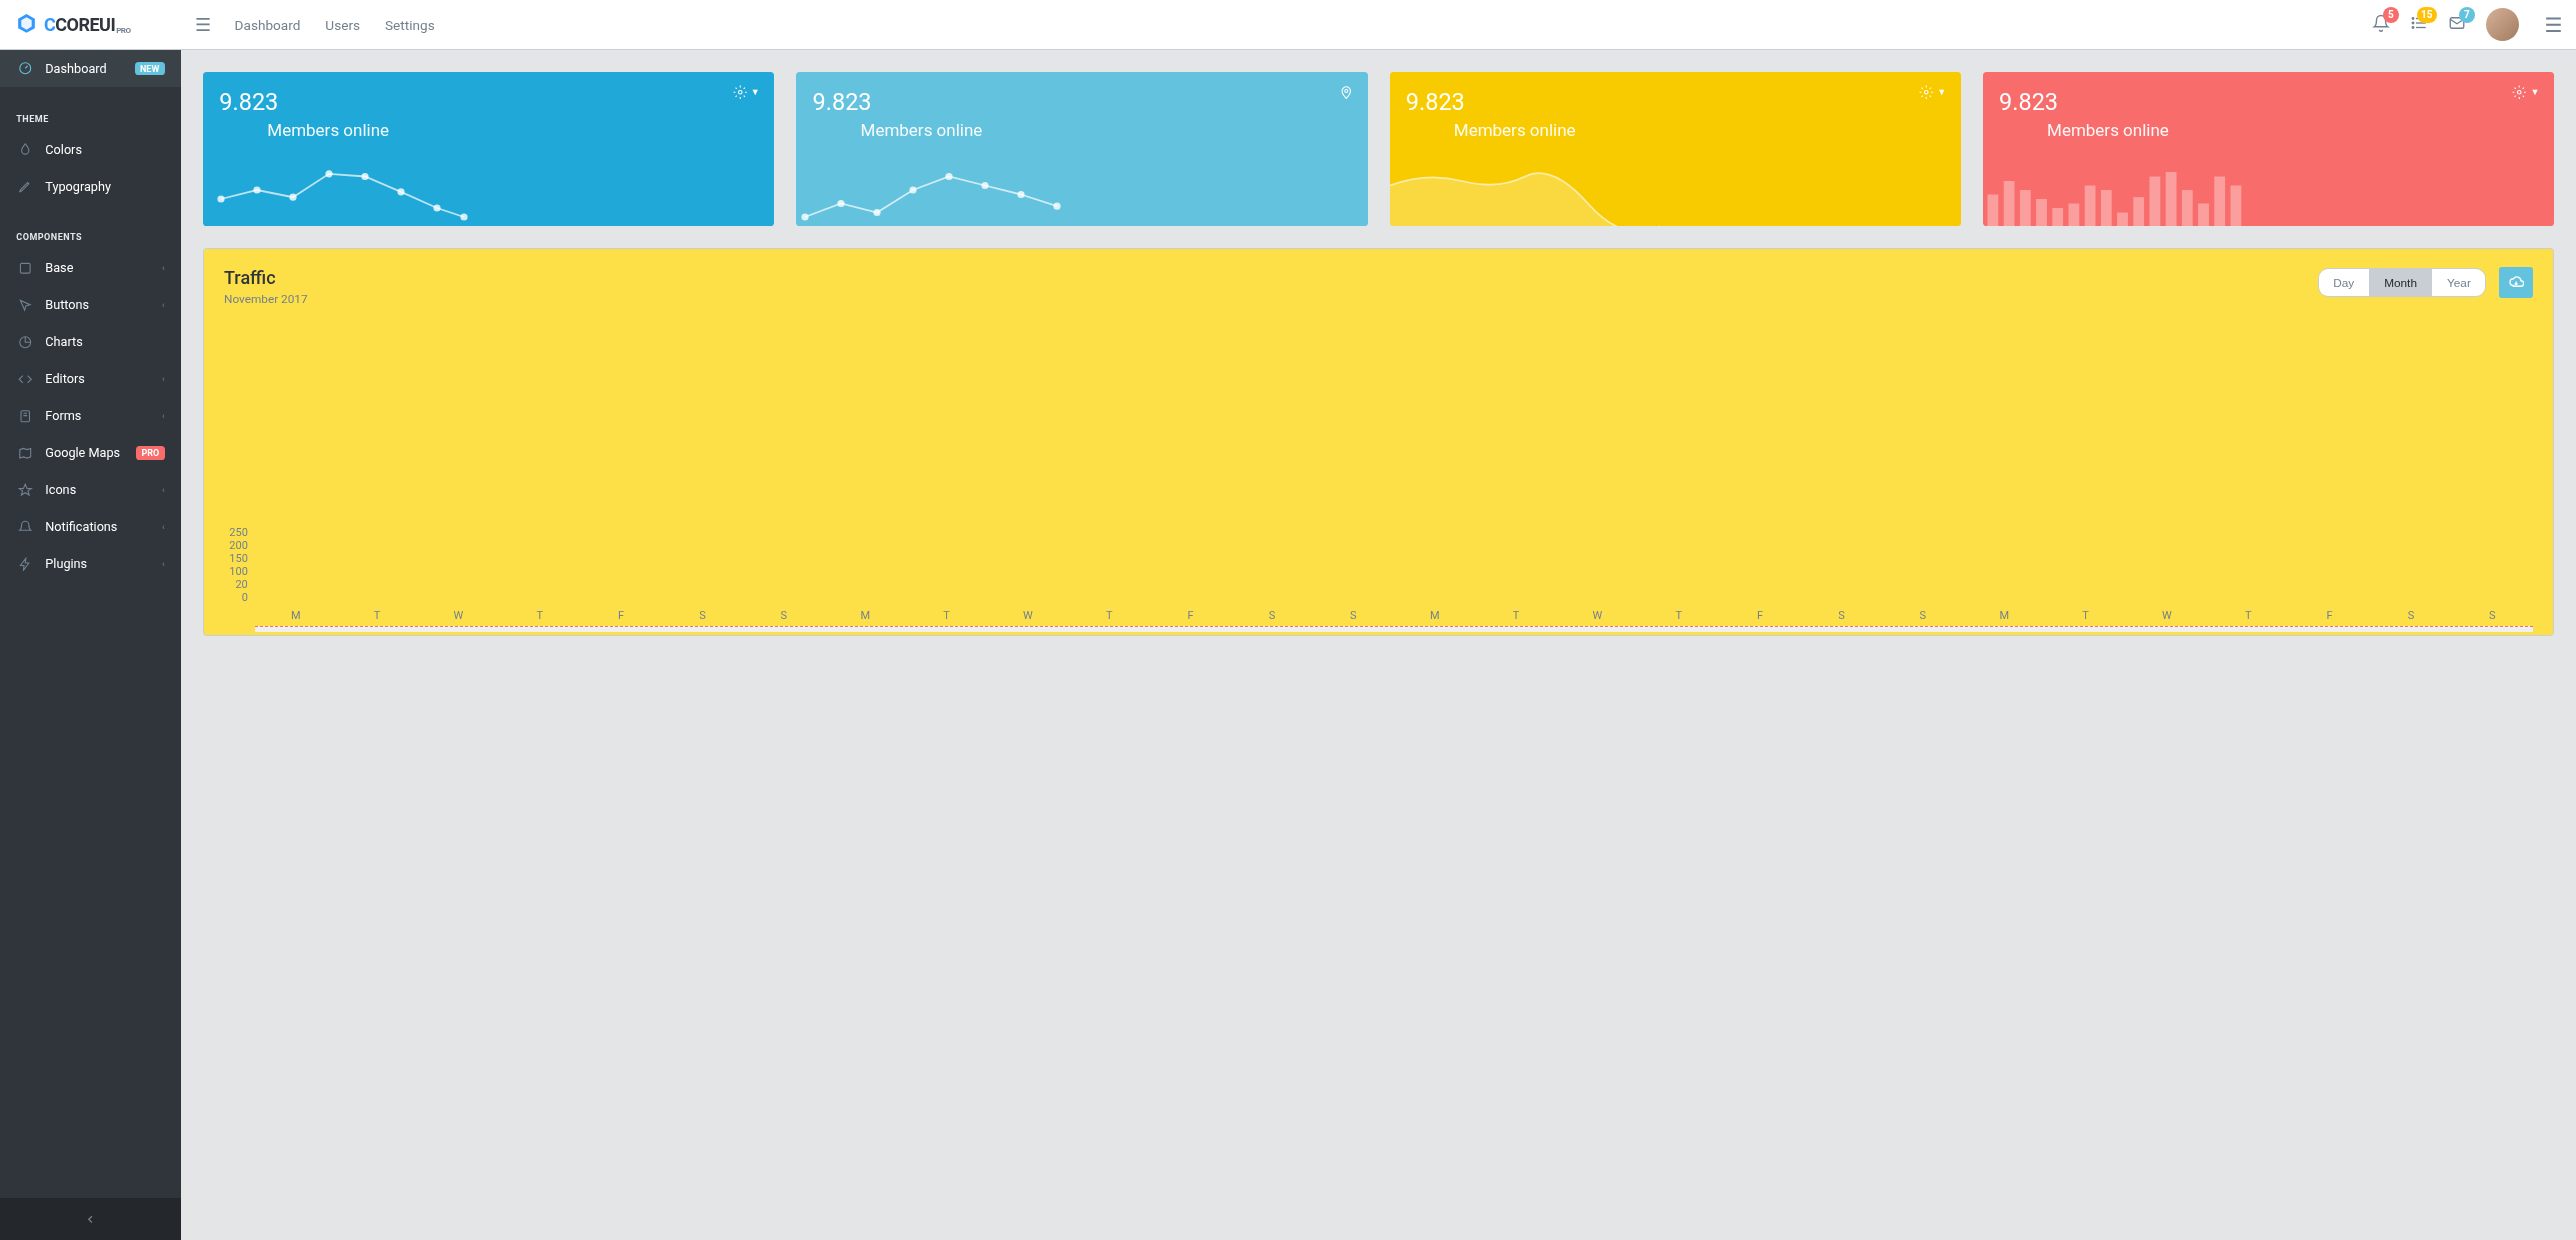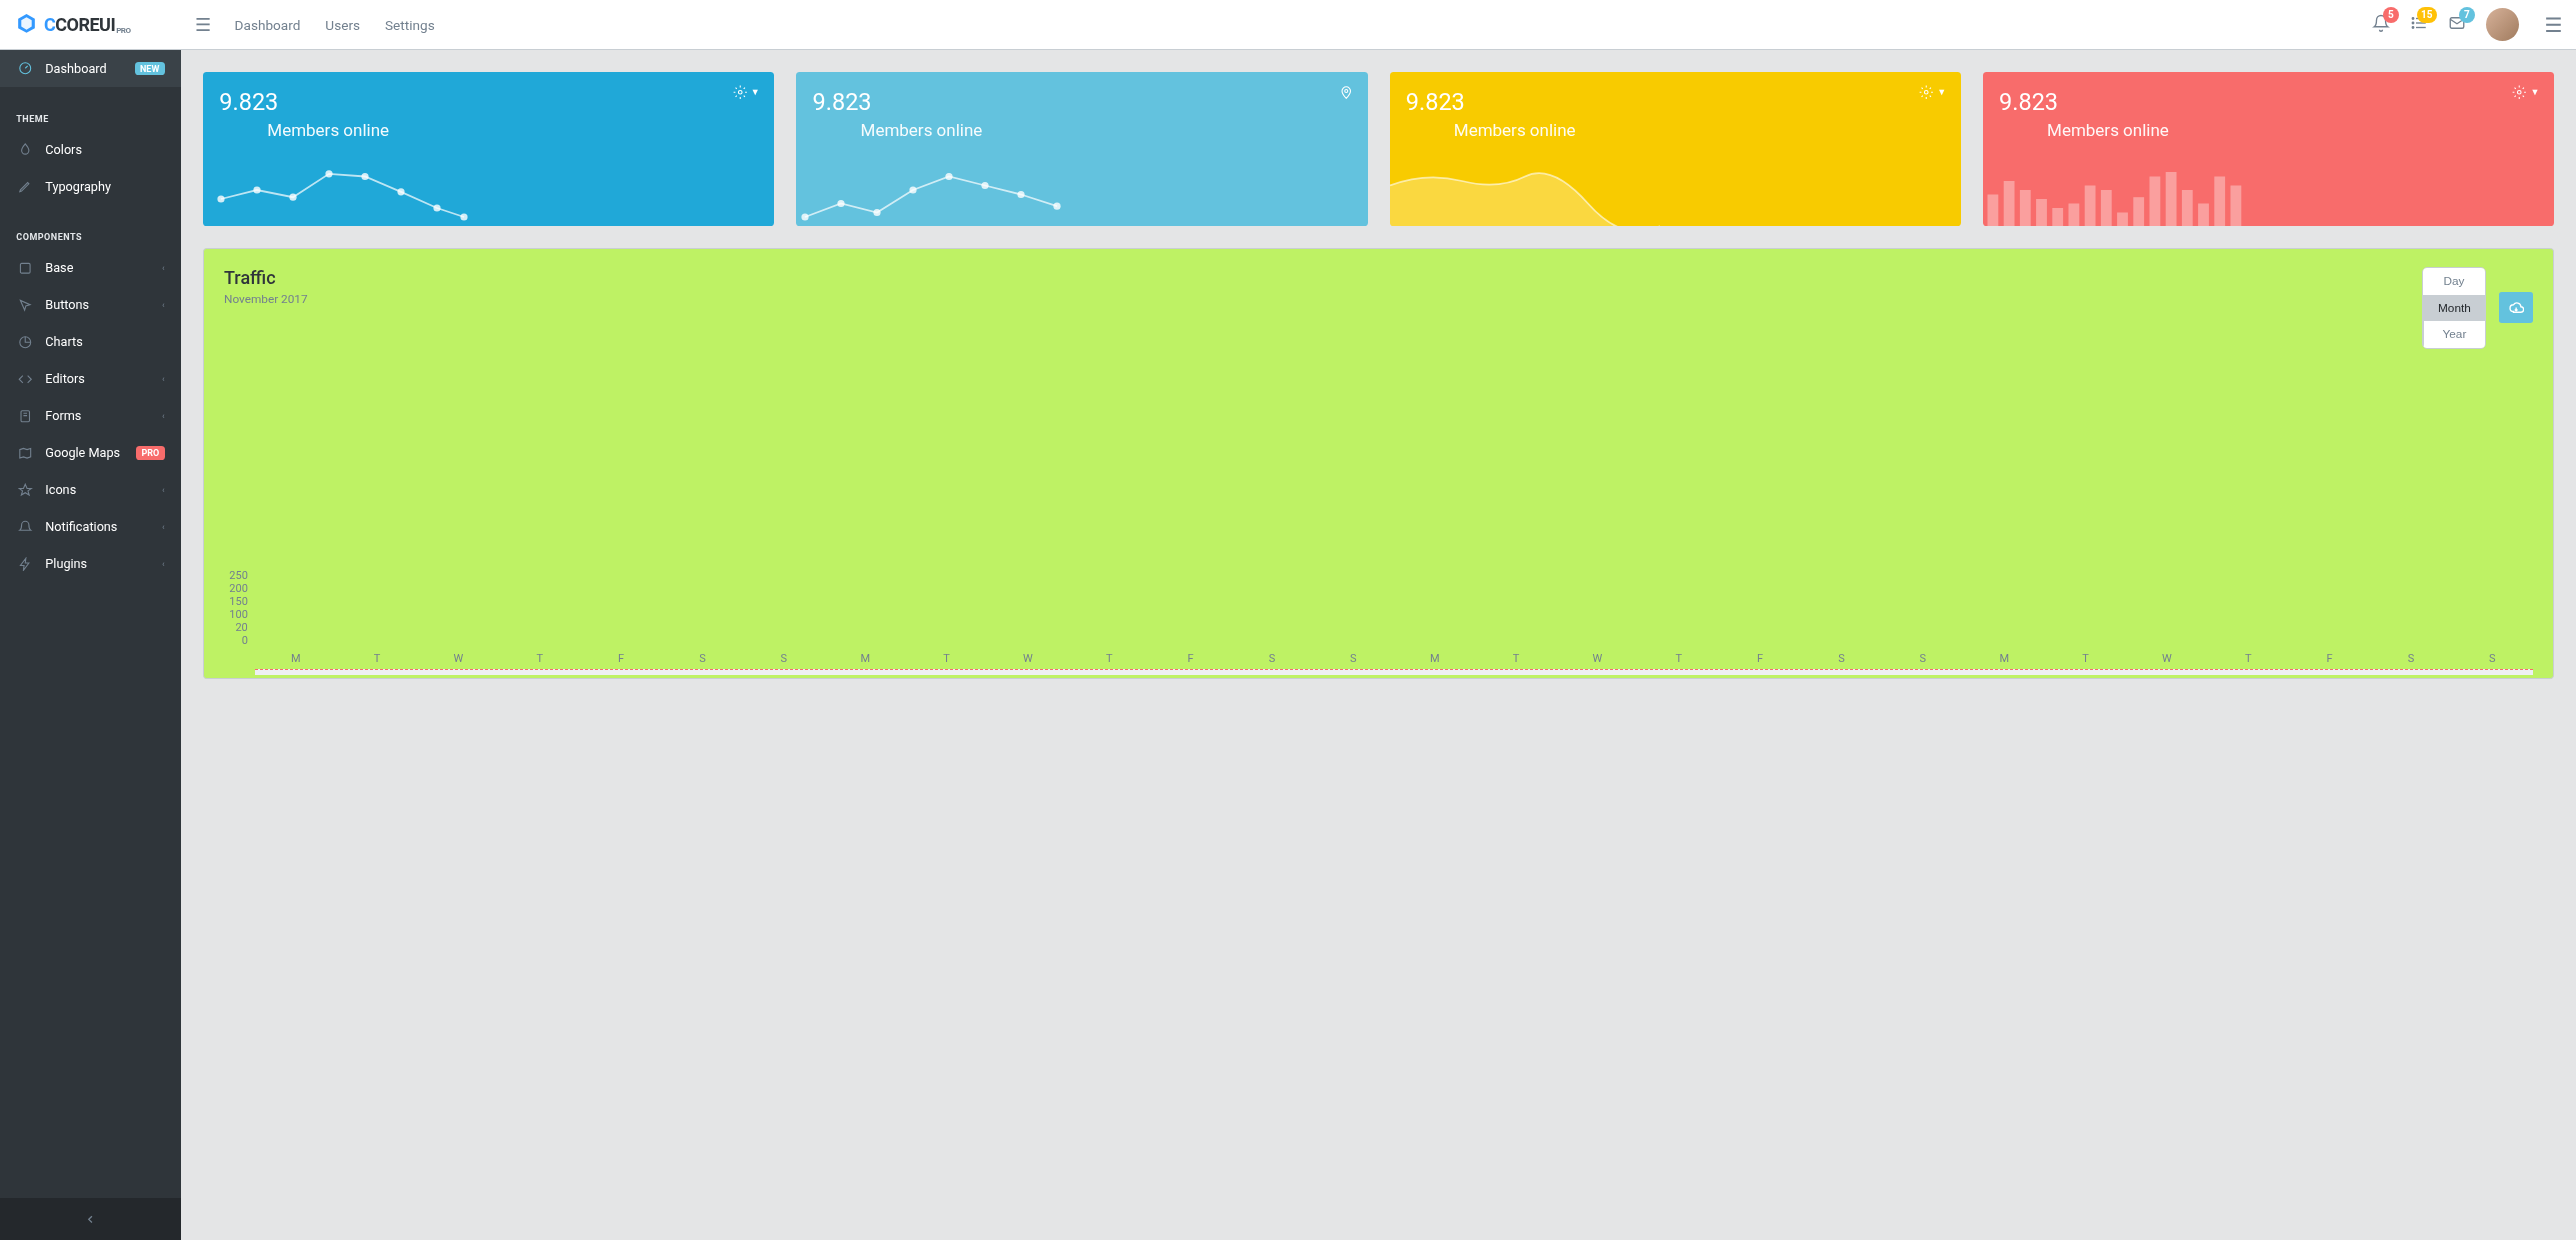--- a/index.html
+++ b/index.html
@@ -52,26 +52,26 @@
 .widget-settings { position:absolute; top:12.7px; right:14.5px; cursor:pointer; display:flex; align-items:center; gap:3.6px; }
 .widget-settings svg { width:14.5px; height:14.5px; }
 .widget-settings .caret { font-size:9px; }
 .w-blue { background:#20a8d8; }
 .w-cyan { background:#63c2de; }
 .w-yellow { background:#f8cb00; }
 .w-red { background:#f86c6b; }
 .mini-chart { position:absolute; bottom:0; left:0; right:0; height:63px; }
 
 
-.card { background:#bef264; border:0.9px solid #c8ced3; border-radius:3.6px; padding:18px 20px 9px; }
+.card { background:#fde047; border:0.9px solid #c8ced3; border-radius:3.6px; padding:18px 20px 9px; }
 .card-head { display:flex; align-items:flex-start; margin-bottom:12.7px; }
 .card-head h3 { font-size:18px; font-weight:500; color:#2f353a; }
 .card-head .sub { font-size:11.8px; color:#73818f; margin-top:3.6px; }
 .card-head-right { margin-left:auto; display:flex; gap:12.7px; align-items:center; }
-.btn-group { display:flex; border:0.9px solid #c8ced3; border-radius:5px; overflow:hidden;flex-direction:column; }
+.btn-group { display:flex; border:0.9px solid #c8ced3; border-radius:10px; overflow:hidden; }
 .btn-group button { border:none; background:#fff; padding:6.3px 14.5px; font-size:11.8px; color:#73818f; cursor:pointer; }
 .btn-group button + button { border-left:0.9px solid #c8ced3; }
 .btn-group button.active { background:#c8ced3; color:#23282c; }
 .btn-download { width:34px; height:31px; background:#63c2de; border:none; border-radius:2.7px; color:#fff; cursor:pointer; display:flex; align-items:center; justify-content:center; }
 .btn-download svg { width:16.3px; height:16.3px; }
 .chart-wrap { position:relative; height:308px; display:flex;align-items:flex-end; }
 .y-axis { width:31px; display:flex; flex-direction:column; justify-content:space-between; text-align:right; padding-right:7.2px; font-size:11px; color:#73818f; padding-bottom:22px; }
 .plot { flex:1; position:relative; }
 .grid-lines { position:absolute; inset:0 0 22px 0; display:flex; flex-direction:column; justify-content:space-between; }
 .grid-lines div { border-top:0.9px solid #eef0f2; }

